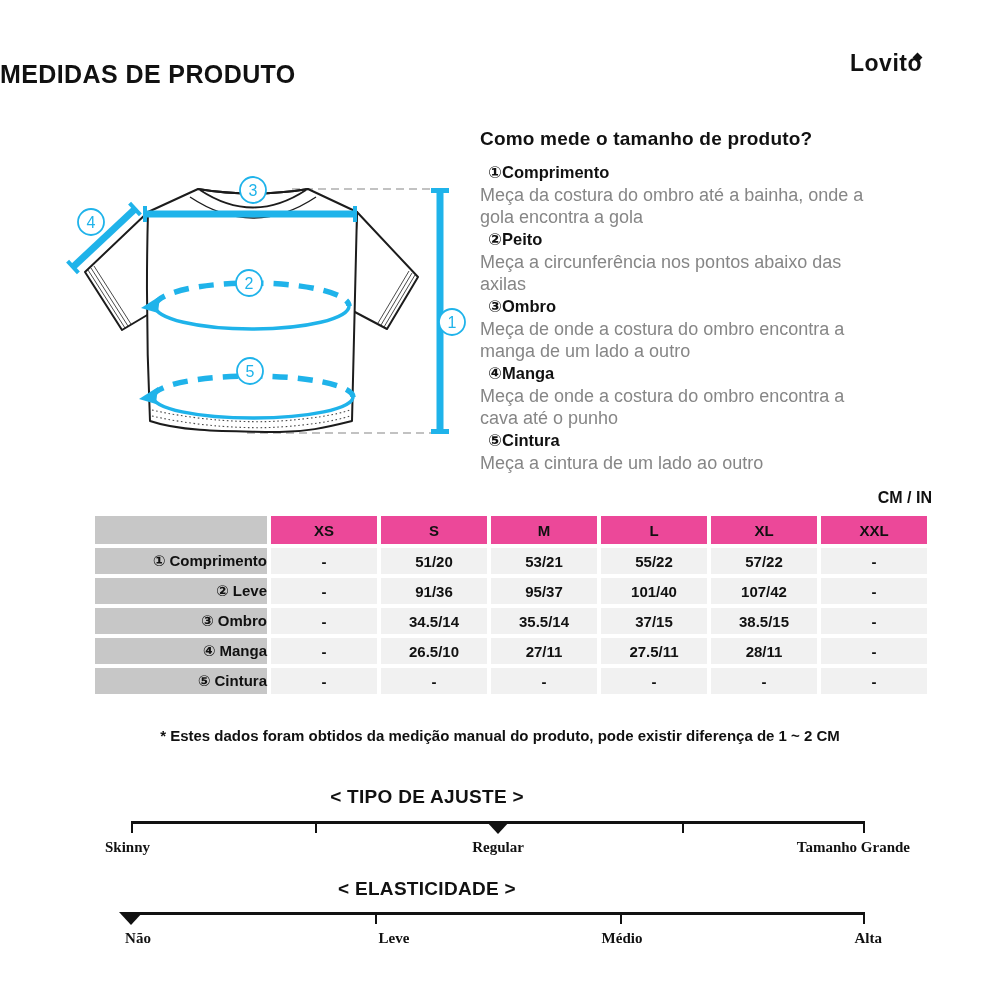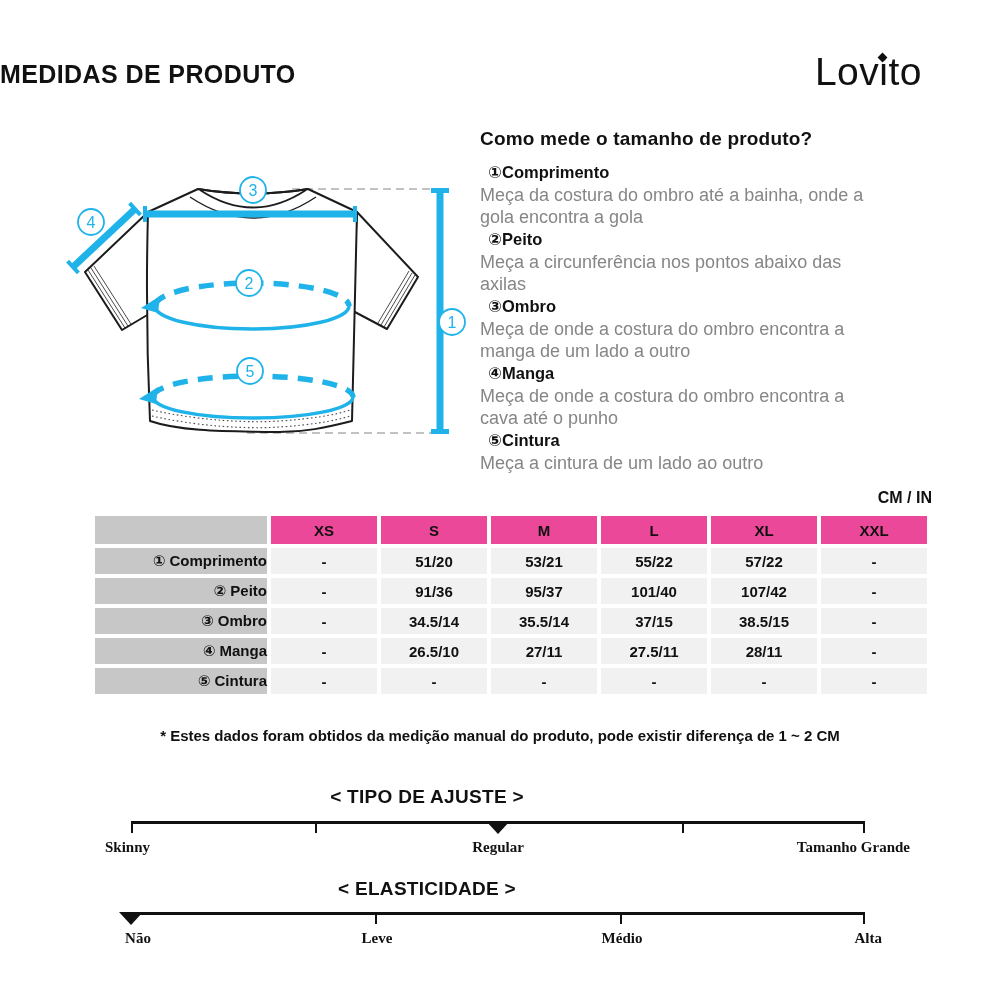--- a/index.html
+++ b/index.html
@@ -2,21 +2,21 @@
 <html><head>
 <meta charset="utf-8">
 <style>
   * { margin:0; padding:0; box-sizing:border-box; }
   html,body { background:#ffffff; }
   body { width:1000px; height:1000px; font-family:"Liberation Sans","DejaVu Sans",sans-serif; color:#111; }
   .page { position:relative; width:1000px; height:1000px; background:#fff; overflow:hidden; }
 
   .title { position:absolute; top:60px; left:0; width:1000px; text-align:left;
            font-size:25px; font-weight:800; letter-spacing:.4px; }
-  .logo { position:absolute; top:50px; right:78px; font-size:39px; font-weight:400; letter-spacing:.5px; }
+  .logo { position:absolute; top:50px; right:78px; font-size:23px; font-weight:700; letter-spacing:.5px; }
   .logo-dot { position:absolute; left:64px; top:4px; width:7px; height:7px; background:#111;
               transform:rotate(45deg); }
 
   .diagram-svg { position:absolute; left:40px; top:155px; }
 
   .howto { position:absolute; left:480px; top:128px; width:400px; }
   .howto-title { font-size:19px; font-weight:800; margin-bottom:11px; letter-spacing:.2px; }
   .howto-item-label { font-size:16.5px; font-weight:700; line-height:23px; color:#111;margin-left:8px; }
   .howto-item-desc { font-size:18px; color:#868686; line-height:22px; }
 
@@ -46,21 +46,21 @@
             border-top:13px solid #111; }
 
   .scale-labels { position:absolute; left:0; width:1000px; height:20px; }
   .fit-labels { top:839px; }
   .ela-labels { top:930px; }
   .scale-labels span { position:absolute; font-size:15px; font-weight:700; white-space:nowrap;font-family:Liberation Serif, serif; }
   .lbl-left { left:105px; }
   .lbl-center { transform:translateX(-50%);text-align:right; }
   .lbl-right { right:90px; }
   .lbl-c138 { left:138px; transform:translateX(-50%); }
-  .lbl-c377 { left:377px; transform:translateX(-50%); }
+  .lbl-c377 { left:394px; transform:translateX(-50%); }
   .lbl-c498 { left:498px; transform:translateX(-50%); }
   .lbl-c622 { left:622px; transform:translateX(-50%); }
   .lbl-alta { right:118px; }
 </style>
 </head>
 <body>
 
 <div class="page">
 
   <div class="title">MEDIDAS DE PRODUTO</div>
@@ -181,21 +181,21 @@
     <tr>
       <td class="cell-label">① Comprimento</td>
       <td class="cell-value">-</td>
       <td class="cell-value">51/20</td>
       <td class="cell-value">53/21</td>
       <td class="cell-value">55/22</td>
       <td class="cell-value">57/22</td>
       <td class="cell-value">-</td>
     </tr>
     <tr>
-      <td class="cell-label">② Peito</td>
+      <td class="cell-label">② Leve</td>
       <td class="cell-value">-</td>
       <td class="cell-value">91/36</td>
       <td class="cell-value">95/37</td>
       <td class="cell-value">101/40</td>
       <td class="cell-value">107/42</td>
       <td class="cell-value">-</td>
     </tr>
     <tr>
       <td class="cell-label">③ Ombro</td>
       <td class="cell-value">-</td>

